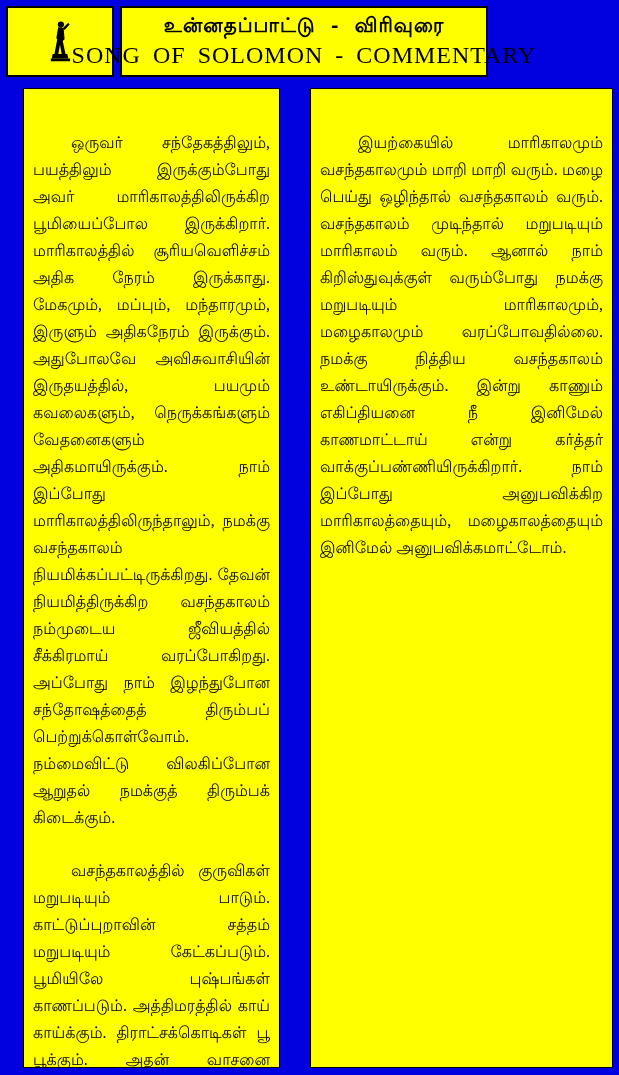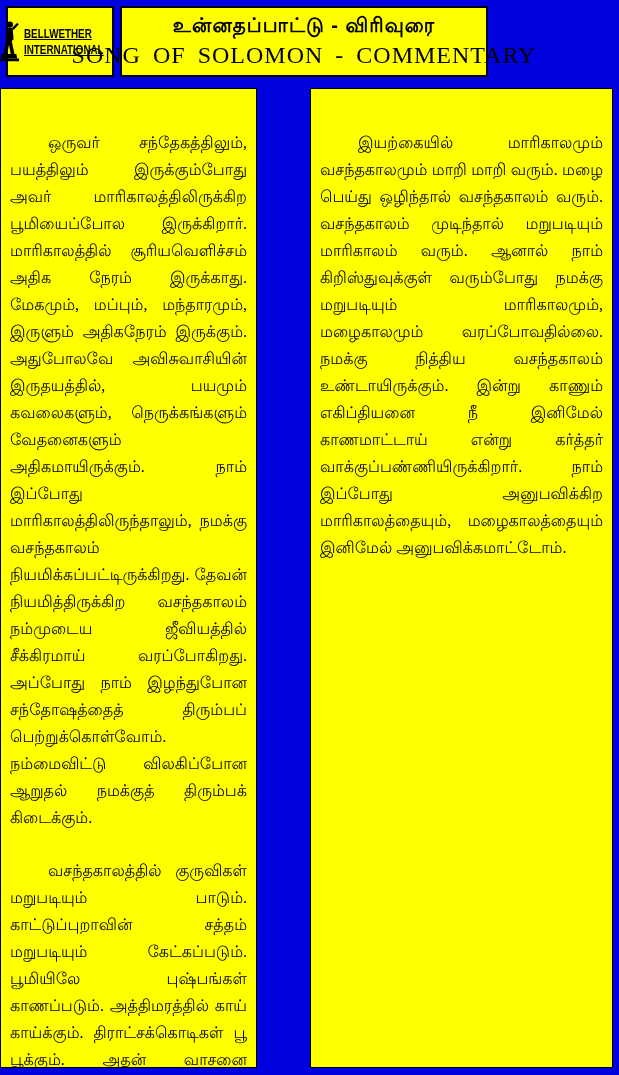--- a/index.html
+++ b/index.html
@@ -47,21 +47,21 @@
   }
   .title-box {
     left: 120px; top: 6px; width: 368px; height: 71px;
     display: flex;
     flex-direction: column;
     align-items: center;
     justify-content: center;
     gap: 3px;
   }
   .title-tamil {
-    font-family: Liberation Sans, sans-serif;
+    font-family: Liberation Mono, monospace;
     font-weight: bold;
     font-size: 20px;
     color: #000;
     letter-spacing: 1px;
     white-space: nowrap;
   }
   .title-english {
     font-family: "Liberation Serif", serif;
     font-weight: normal;
     font-size: 24px;
@@ -71,21 +71,21 @@
     white-space: nowrap;
   }
   
   .col {
     border-width: 1px;
     top: 88px;
     height: 980px;
     padding: 40px 9px 0 9px;
     overflow: hidden;
   }
-  .col-left  { left: 0;  width: 257px; }
+  .col-left  { left: 23px;  width: 257px; }
   .col-right { left: 310px; width: 303px; }
   .para {
     font-family: "Liberation Serif", serif;
     font-size: 16px;
     line-height: 27px;
     color: #000;
     text-align: justify;
     text-indent: 38px;
     margin-bottom: 26px;
   }
@@ -98,24 +98,20 @@
   <div class="ybox logo-box logo-left">
     <svg class="logo-figure" viewBox="0 0 24 50" aria-hidden="true">
       <g fill="#000">
         <circle cx="13" cy="6" r="3.4"></circle>
         <path d="M10 9 L16 10 L17 22 L15 24 L18 38 L14 39 L12 28 L10 39 L6 38 L9 22 L8 21 Z"></path>
         <path d="M15 10 L21 4 L22.5 6 L17 12 Z"></path>
         <path d="M4 38 L20 38 L21 43 L3 43 Z"></path>
         <rect x="2" y="43" width="21" height="3"></rect>
       </g>
     </svg>
-    <div class="logo-text">
-      <span class="logo-line">BELLWETHER</span>
-      <span class="logo-line">INTERNATIONAL</span>
-    </div>
   </div>
 
   <div class="ybox title-box">
     <div class="title-tamil">உன்னதப்பாட்டு - விரிவுரை</div>
     <div class="title-english">SONG OF SOLOMON  -  COMMENTARY</div>
   </div>
 
 
   <div class="ybox col col-left">
       <p class="para">ஒருவர் சந்தேகத்திலும், பயத்திலும் இருக்கும்போது அவர் மாரிகாலத்திலிருக்கிற பூமியைப்போல இருக்கிறார். மாரிகாலத்தில் சூரியவெளிச்சம் அதிக நேரம் இருக்காது. மேகமும், மப்பும், மந்தாரமும், இருளும் அதிகநேரம் இருக்கும். அதுபோலவே அவிசுவாசியின் இருதயத்தில், பயமும் கவலைகளும், நெருக்கங்களும் வேதனைகளும் அதிகமாயிருக்கும். நாம் இப்போது மாரிகாலத்திலிருந்தாலும், நமக்கு வசந்தகாலம் நியமிக்கப்பட்டிருக்கிறது. தேவன் நியமித்திருக்கிற வசந்தகாலம் நம்முடைய ஜீவியத்தில் சீக்கிரமாய் வரப்போகிறது. அப்போது நாம் இழந்துபோன சந்தோஷத்தைத் திரும்பப் பெற்றுக்கொள்வோம். நம்மைவிட்டு விலகிப்போன ஆறுதல் நமக்குத் திரும்பக் கிடைக்கும்.</p>

